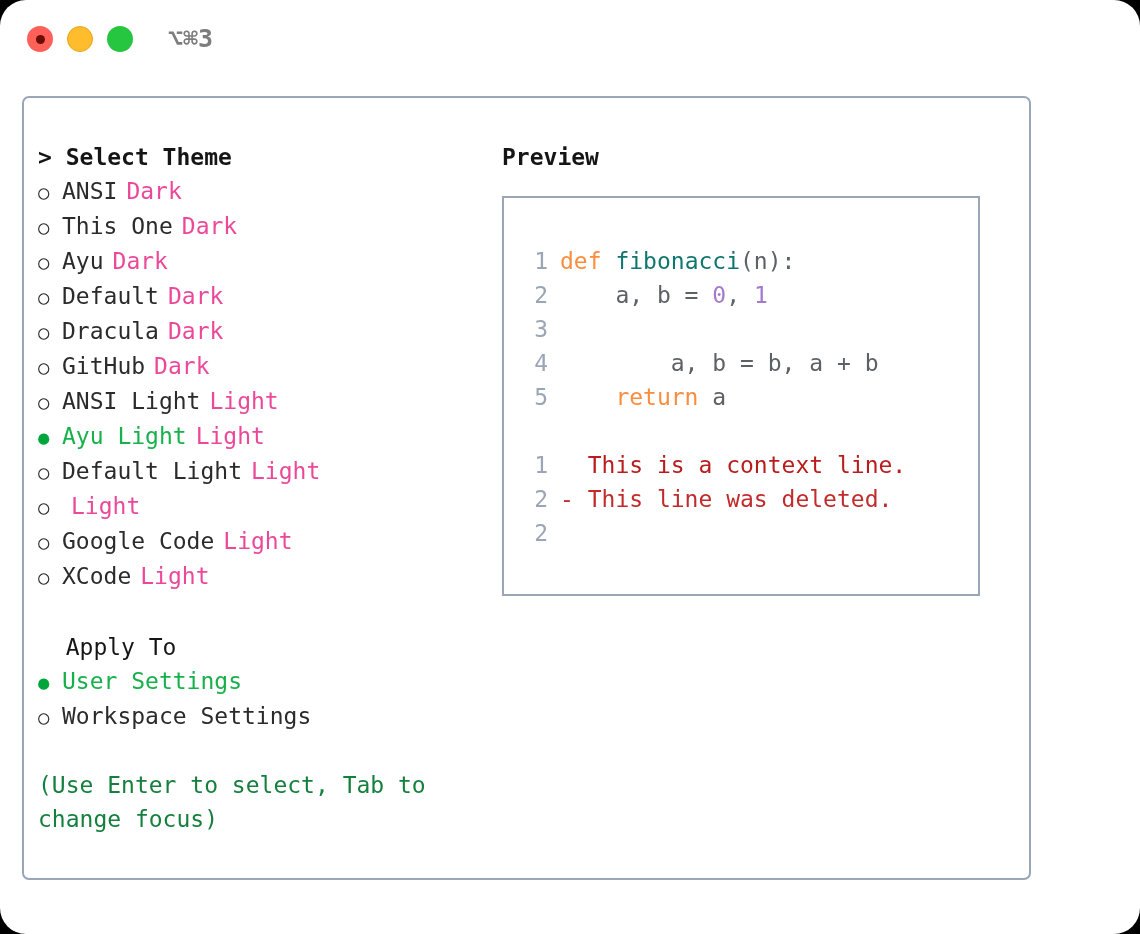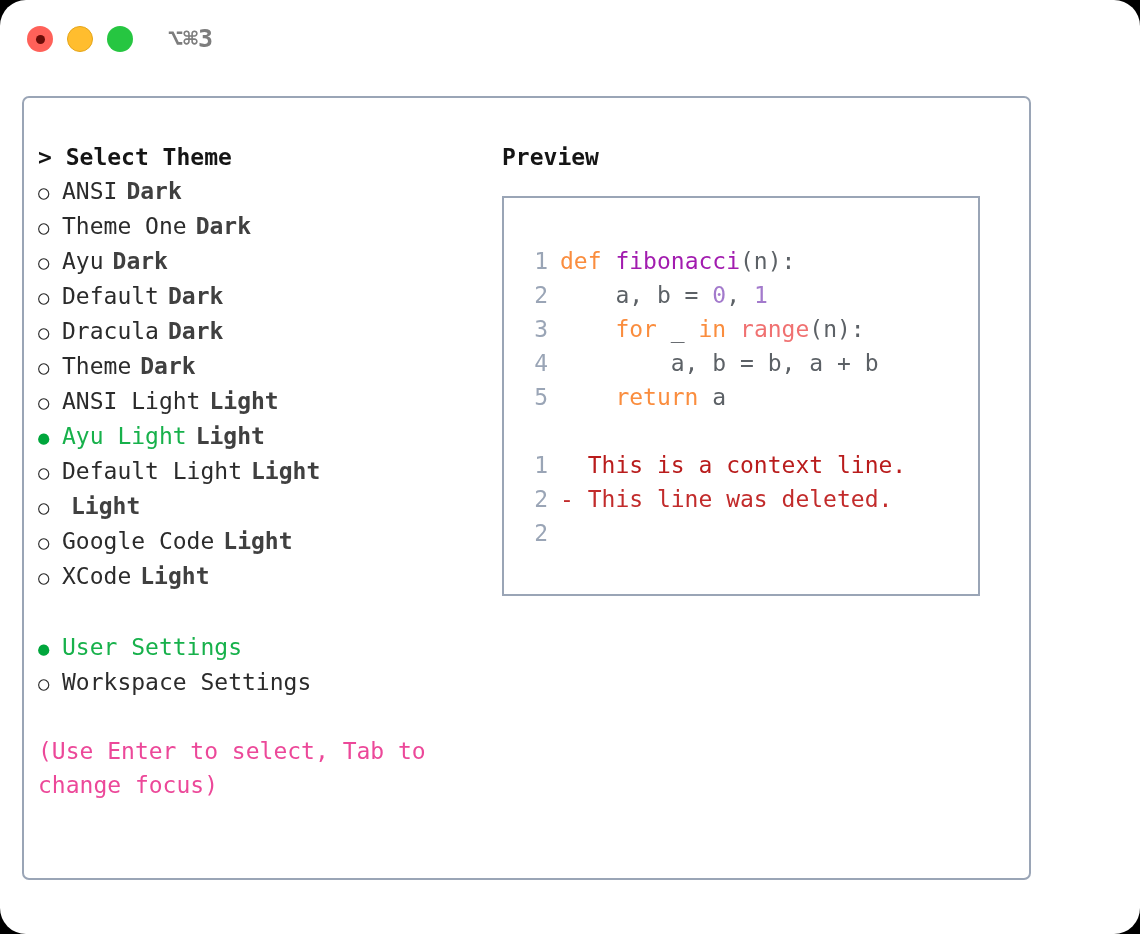--- a/index.html
+++ b/index.html
@@ -142,34 +142,33 @@
     color: #00a63c;
     font-size: 19px;
   }
   .opt-label {
     color: #2b2b2b;
   }
   .opt-row.selected .opt-label {
     color: #17b14b;
   }
   .opt-tag {
-    color: #404040;
+    color: #ec4899;
     margin-left: 9px;
-    font-weight: bold;
   }
 
   .spacer-block {
     height: 36px;
   }
 
   .hint {
     margin-top: 34px;
     font-size: 23px;
     line-height: 34px;
-    color: #ec4899;
+    color: #15803d;
     width: 400px;
     white-space: pre-wrap;
   }
 
   
   .preview-box {
     margin-top: 22px;
     width: 478px;
     height: 400px;
     box-sizing: border-box;
@@ -187,21 +186,21 @@
   .lnum {
     width: 26px;
     flex: 0 0 26px;
     text-align: right;
     color: #9aa5b6;
     margin-right: 12px;
   }
   .code-text { white-space: pre; }
 
   .tok-kw   { color: #fa8d3e; }
-  .tok-fn   { color: #a21caf; }
+  .tok-fn   { color: #0f766e; }
   .tok-num  { color: #a37acc; }
   .tok-bi   { color: #f07171; }
   .tok-pl   { color: #5c6166; }
 
   .blank-line { height: 34px; }
 
   .diff-ctx { color: #b91c1c; }
   .diff-del { color: #c22b2b; }
   .diff-add { color: #00c41f; }
 </style>
@@ -221,50 +220,51 @@
     <div class="shortcut">⌥⌘3</div>
   </div>
 
   <div class="panel">
     <div class="columns">
 
       <div class="col-left">
         <div class="section-head">&gt; Select Theme</div>
         <div id="theme-list">
             <div class="opt-row"><span class="opt-marker">○</span><span class="opt-label">ANSI</span><span class="opt-tag">Dark</span></div>
-            <div class="opt-row"><span class="opt-marker">○</span><span class="opt-label">Theme One</span><span class="opt-tag">Dark</span></div>
+            <div class="opt-row"><span class="opt-marker">○</span><span class="opt-label">This One</span><span class="opt-tag">Dark</span></div>
             <div class="opt-row"><span class="opt-marker">○</span><span class="opt-label">Ayu</span><span class="opt-tag">Dark</span></div>
             <div class="opt-row"><span class="opt-marker">○</span><span class="opt-label">Default</span><span class="opt-tag">Dark</span></div>
             <div class="opt-row"><span class="opt-marker">○</span><span class="opt-label">Dracula</span><span class="opt-tag">Dark</span></div>
-            <div class="opt-row"><span class="opt-marker">○</span><span class="opt-label">Theme</span><span class="opt-tag">Dark</span></div>
+            <div class="opt-row"><span class="opt-marker">○</span><span class="opt-label">GitHub</span><span class="opt-tag">Dark</span></div>
             <div class="opt-row"><span class="opt-marker">○</span><span class="opt-label">ANSI Light</span><span class="opt-tag">Light</span></div>
             <div class="opt-row selected"><span class="opt-marker">●</span><span class="opt-label">Ayu Light</span><span class="opt-tag">Light</span></div>
             <div class="opt-row"><span class="opt-marker">○</span><span class="opt-label">Default Light</span><span class="opt-tag">Light</span></div>
             <div class="opt-row"><span class="opt-marker">○</span><span class="opt-tag">Light</span></div>
             <div class="opt-row"><span class="opt-marker">○</span><span class="opt-label">Google Code</span><span class="opt-tag">Light</span></div>
             <div class="opt-row"><span class="opt-marker">○</span><span class="opt-label">XCode</span><span class="opt-tag">Light</span></div>
           </div>
 
         <div class="spacer-block"></div>
 
+        <div class="section-head plain">  Apply To</div>
         <div id="apply-list">
             <div class="opt-row selected"><span class="opt-marker">●</span><span class="opt-label">User Settings</span></div>
             <div class="opt-row"><span class="opt-marker">○</span><span class="opt-label">Workspace Settings</span></div>
           </div>
 
         <div class="hint">(Use Enter to select, Tab to change focus)</div>
       </div>
 
       <div class="col-right">
         <div class="section-head">Preview</div>
         <div class="preview-box">
           <div id="code-block">
               <div class="code-line"><span class="lnum">1</span><span class="code-text"><span class="tok-kw">def </span><span class="tok-fn">fibonacci</span><span class="tok-pl">(n):</span></span></div>
               <div class="code-line"><span class="lnum">2</span><span class="code-text"><span class="tok-pl">    a, b = </span><span class="tok-num">0</span><span class="tok-pl">, </span><span class="tok-num">1</span></span></div>
-              <div class="code-line"><span class="lnum">3</span><span class="code-text"><span class="tok-kw">    for </span><span class="tok-pl">_ </span><span class="tok-kw">in </span><span class="tok-bi">range</span><span class="tok-pl">(n):</span></span></div>
+              <div class="code-line"><span class="lnum">3</span></div>
               <div class="code-line"><span class="lnum">4</span><span class="code-text"><span class="tok-pl">        a, b = b, a + b</span></span></div>
               <div class="code-line"><span class="lnum">5</span><span class="code-text"><span class="tok-kw">    return </span><span class="tok-pl">a</span></span></div>
             </div>
           <div class="blank-line"></div>
           <div id="diff-block">
               <div class="code-line"><span class="lnum">1</span><span class="code-text diff-ctx">  This is a context line.</span></div>
               <div class="code-line"><span class="lnum">2</span><span class="code-text diff-del">- This line was deleted.</span></div>
               <div class="code-line"><span class="lnum">2</span></div>
             </div>
         </div>

